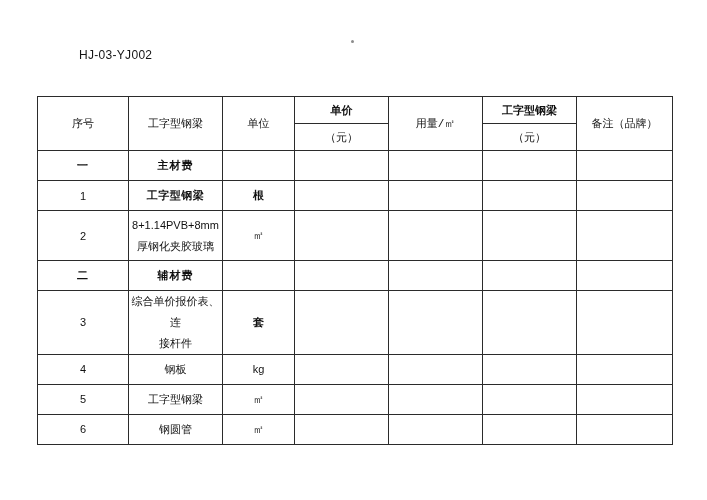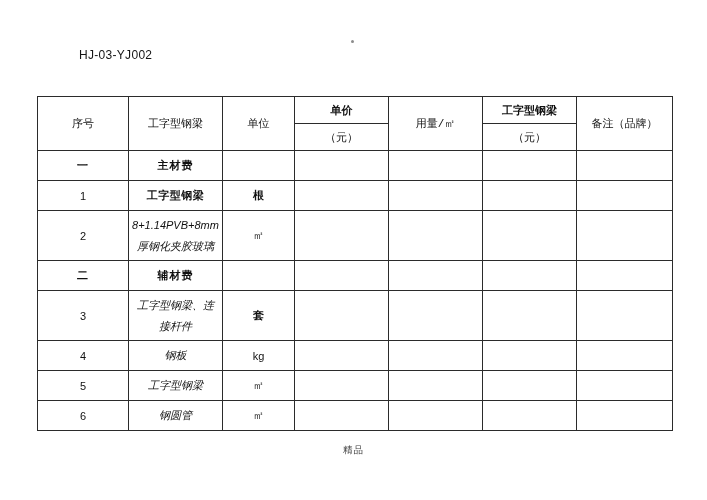--- a/index.html
+++ b/index.html
@@ -110,21 +110,20 @@
   }
   .mid-label {
     font-size: 12.5px;
     font-weight: bold;
     letter-spacing: 0.5px;
     font-family: Liberation Serif, serif;
   }
   .small-label {
     font-size: 10px;
     line-height: 1.9;
-    font-style: italic;
   }
   .num-label {
     font-size: 11.5px;
   }
   .unit-label {
     font-size: 11.5px;
   }
   .unit-big {
     font-size: 13px;
     font-weight: bold;
@@ -214,21 +213,21 @@
         <td></td>
         <td></td>
         <td></td>
         <td></td>
         <td></td>
       </tr>
 
       <tr class="row-h2">
         <td class="num-label">3</td>
         <td class="small-label">
-          <div>工字型钢梁、连</div>
+          <div>综合单价报价表、连</div>
           <div>接杆件</div>
         </td>
         <td class="unit-big">套</td>
         <td></td>
         <td></td>
         <td></td>
         <td></td>
       </tr>
 
       <tr class="row-h">
@@ -256,15 +255,14 @@
         <td class="small-label">钢圆管</td>
         <td class="unit-label">㎡</td>
         <td></td>
         <td></td>
         <td></td>
         <td></td>
       </tr>
     </tbody>
   </table>
 
-  <div class="footer-note">精品</div>
 
 </div>
 
 </body></html>

